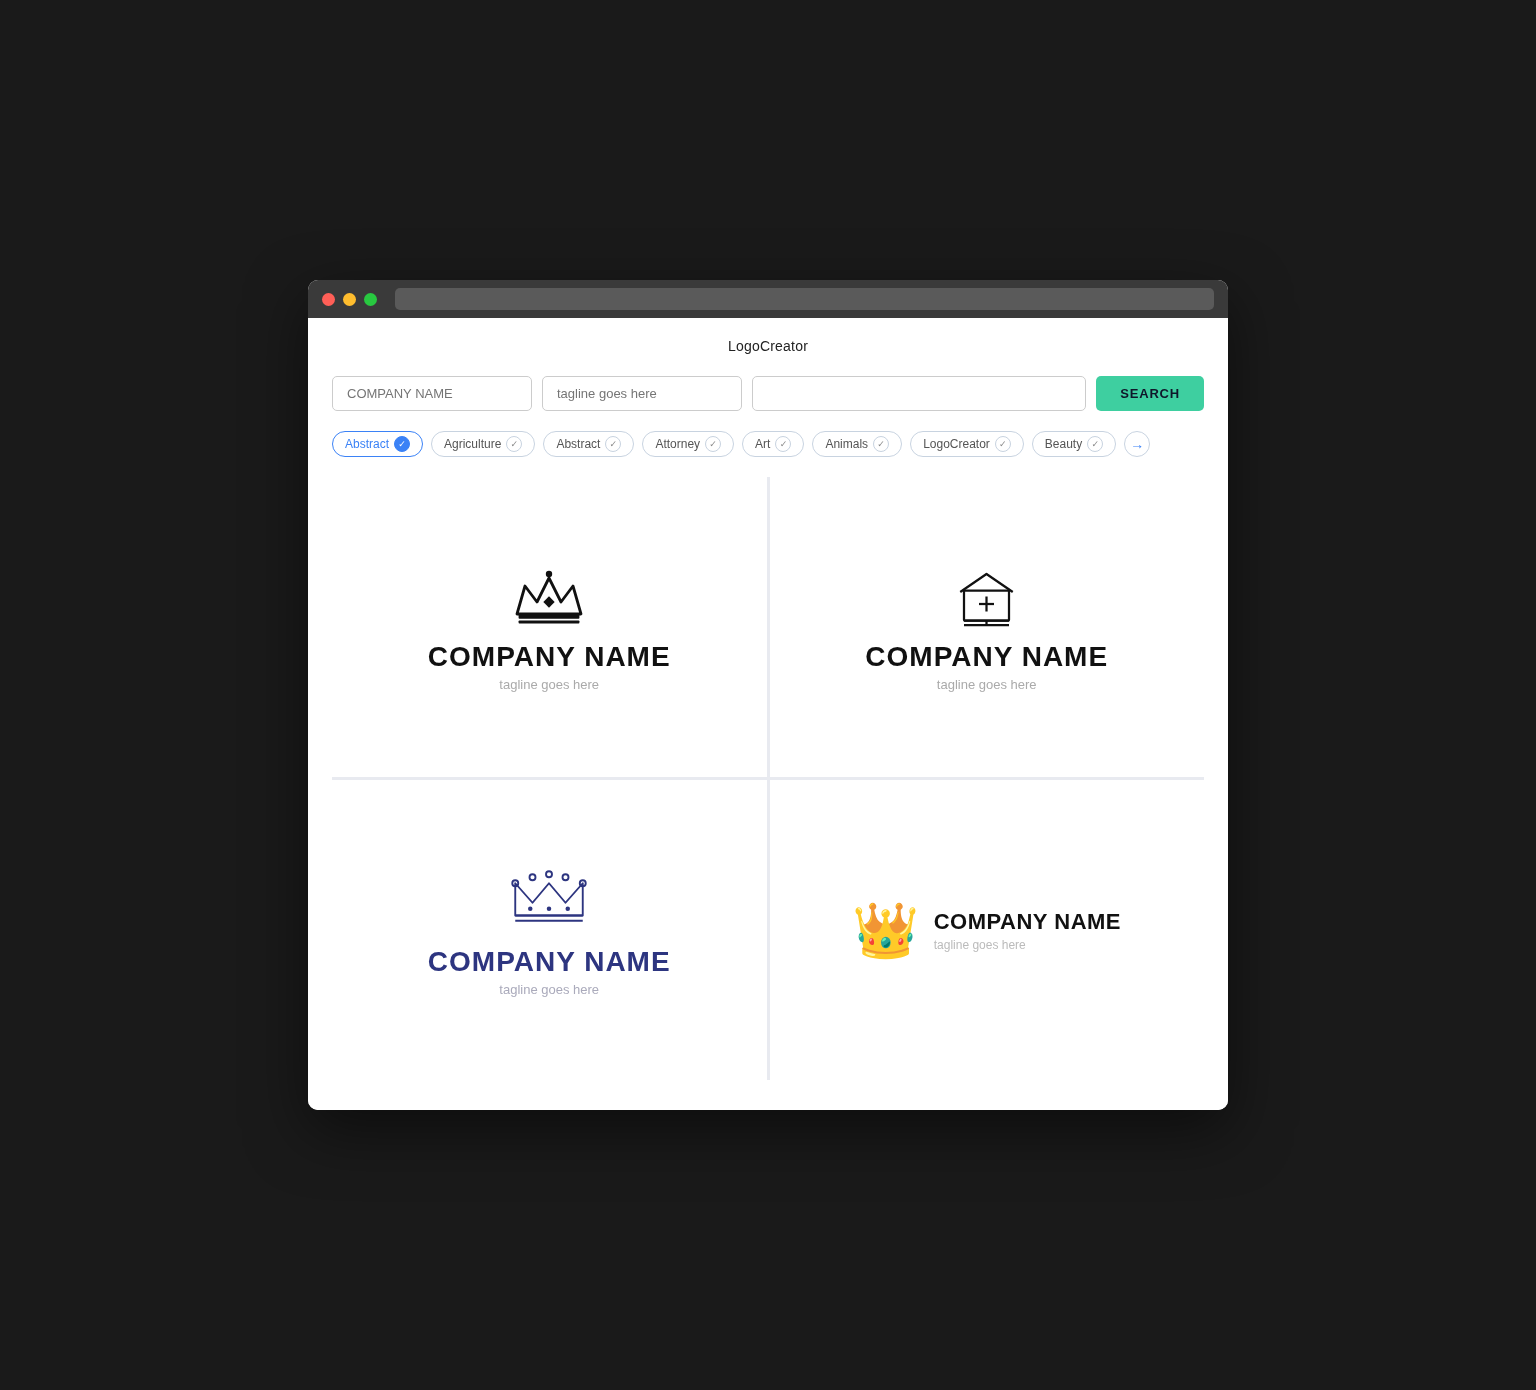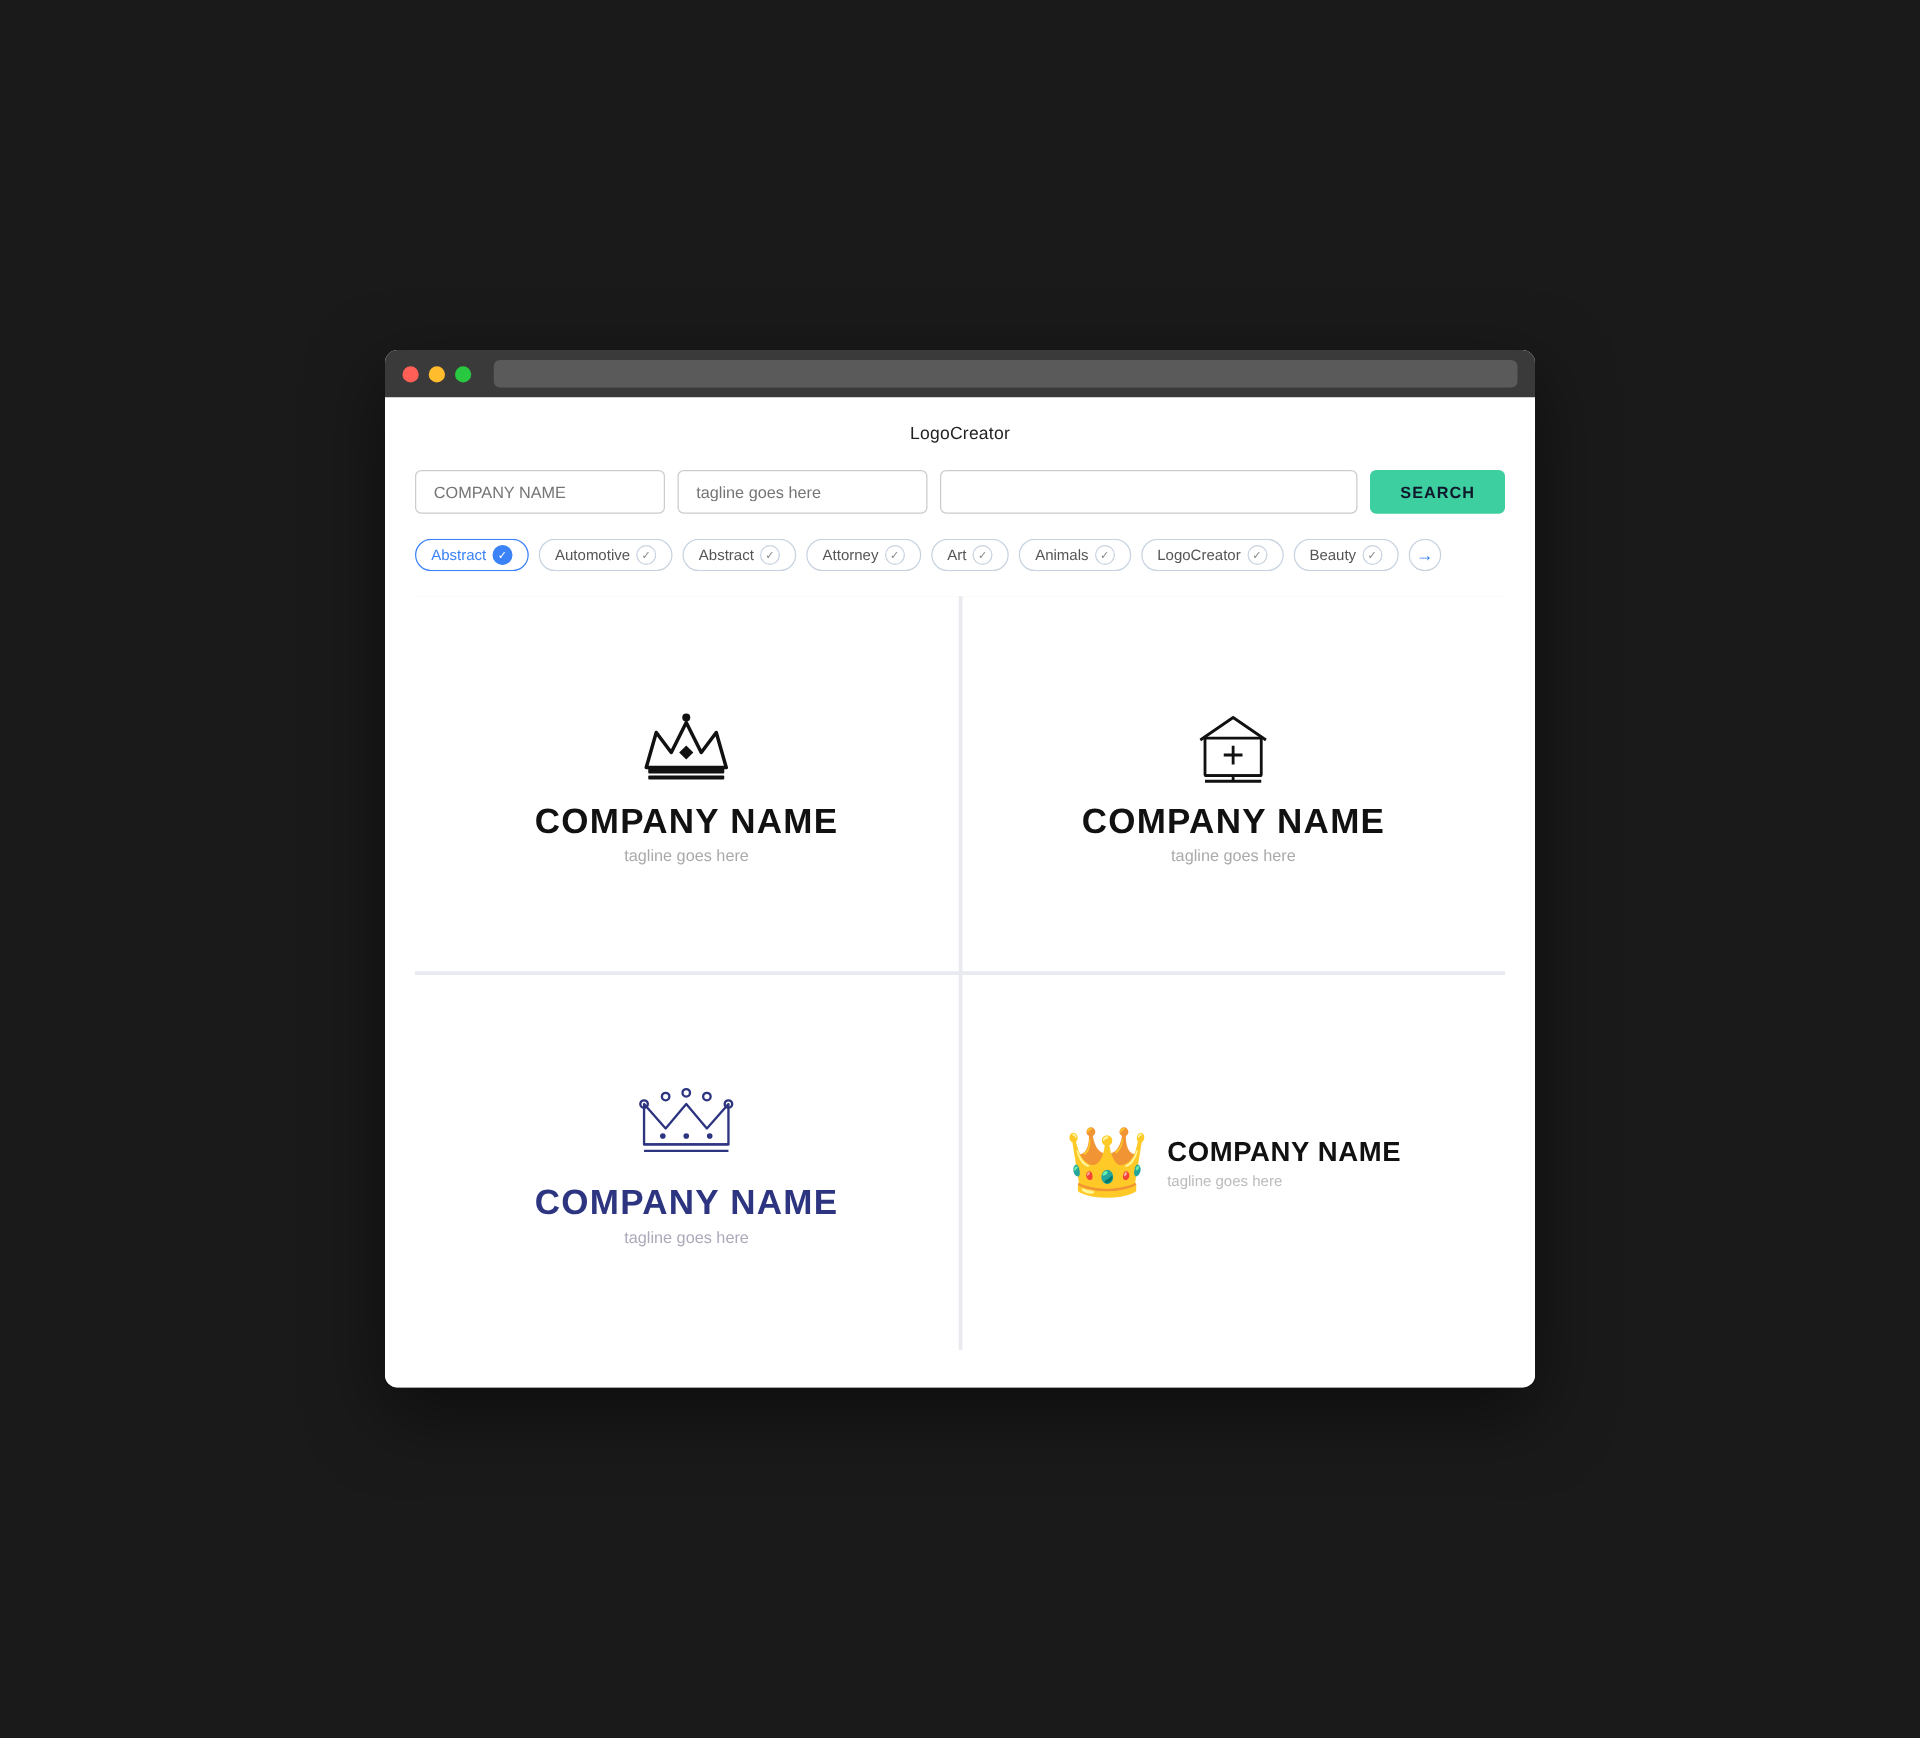--- a/index.html
+++ b/index.html
@@ -277,21 +277,21 @@
       <button class="search-button">SEARCH</button>
     </div>
 
     <div class="filter-bar">
 
     <div class="filter-tag active">
           <span>Abstract</span>
           <span class="check-icon">✓</span>
         </div>
         <div class="filter-tag">
-          <span>Automotive</span>
+          <span>Agriculture</span>
           <span class="check-icon">✓</span>
         </div>
         <div class="filter-tag">
           <span>Abstract</span>
           <span class="check-icon">✓</span>
         </div>
         <div class="filter-tag">
           <span>Attorney</span>
           <span class="check-icon">✓</span>
         </div>

